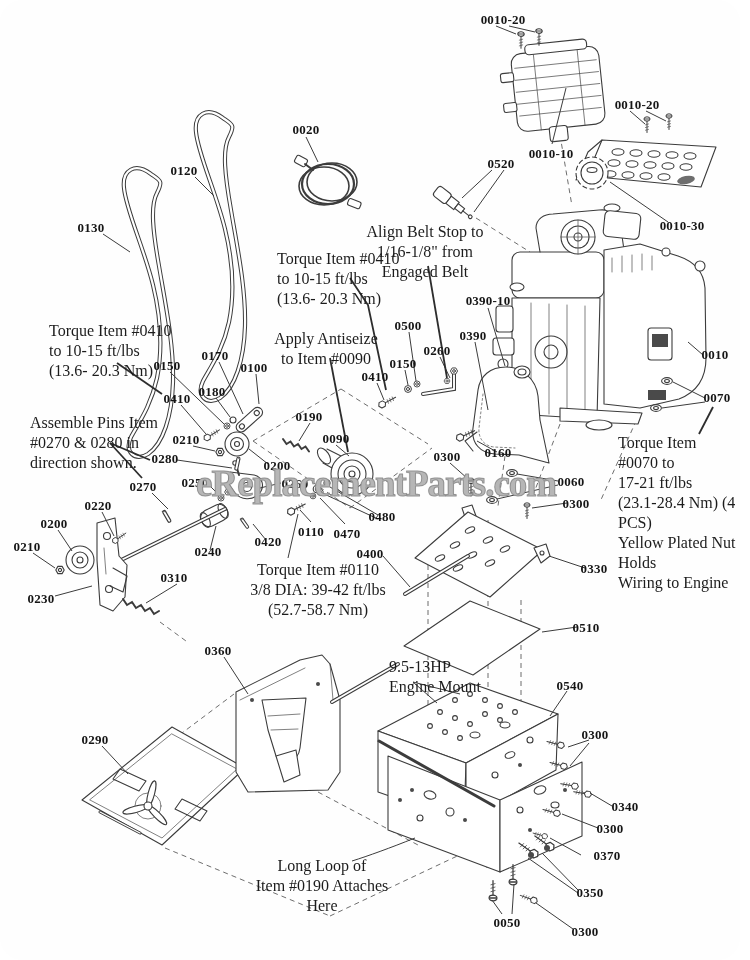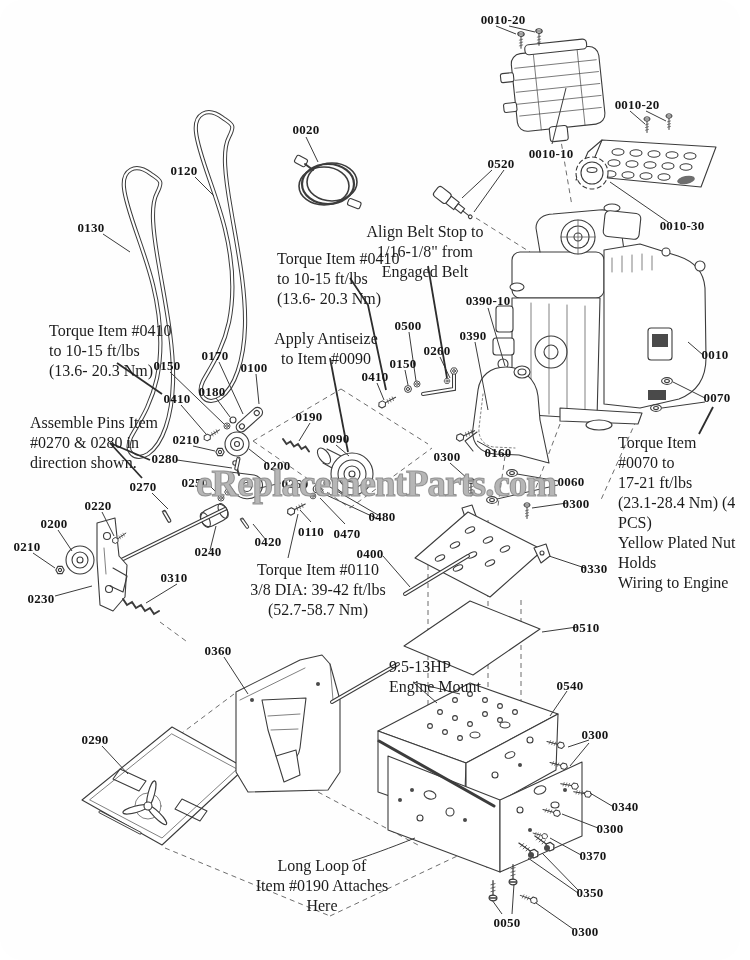--- a/index.html
+++ b/index.html
@@ -532,21 +532,21 @@
       <div class="plabel" style="left: 571px; top: 474px;">0060</div>
       <div class="plabel" style="left: 576px; top: 496px;">0300</div>
       <div class="plabel" style="left: 594px; top: 561px;">0330</div>
       <div class="plabel" style="left: 586px; top: 620px;">0510</div>
       <div class="plabel" style="left: 218px; top: 643px;">0360</div>
       <div class="plabel" style="left: 570px; top: 678px;">0540</div>
       <div class="plabel" style="left: 95px; top: 732px;">0290</div>
       <div class="plabel" style="left: 595px; top: 727px;">0300</div>
       <div class="plabel" style="left: 625px; top: 799px;">0340</div>
       <div class="plabel" style="left: 610px; top: 821px;">0300</div>
-      <div class="plabel" style="left: 593px; top: 848px;">0370</div>
+      <div class="plabel" style="left: 607px; top: 848px;">0370</div>
       <div class="plabel" style="left: 590px; top: 885px;">0350</div>
       <div class="plabel" style="left: 507px; top: 915px;">0050</div>
       <div class="plabel" style="left: 585px; top: 924px;">0300</div>
       <div class="plabel" style="left: 715px; top: 347px;">0010</div>
       <div class="plabel" style="left: 717px; top: 390px;">0070</div>
     </div>
 <div class="notes">
       <div class="pnote" style="left: 277px; top: 249px;">Torque Item #0410
 to 10-15 ft/lbs
 (13.6- 20.3 Nm)</div>

